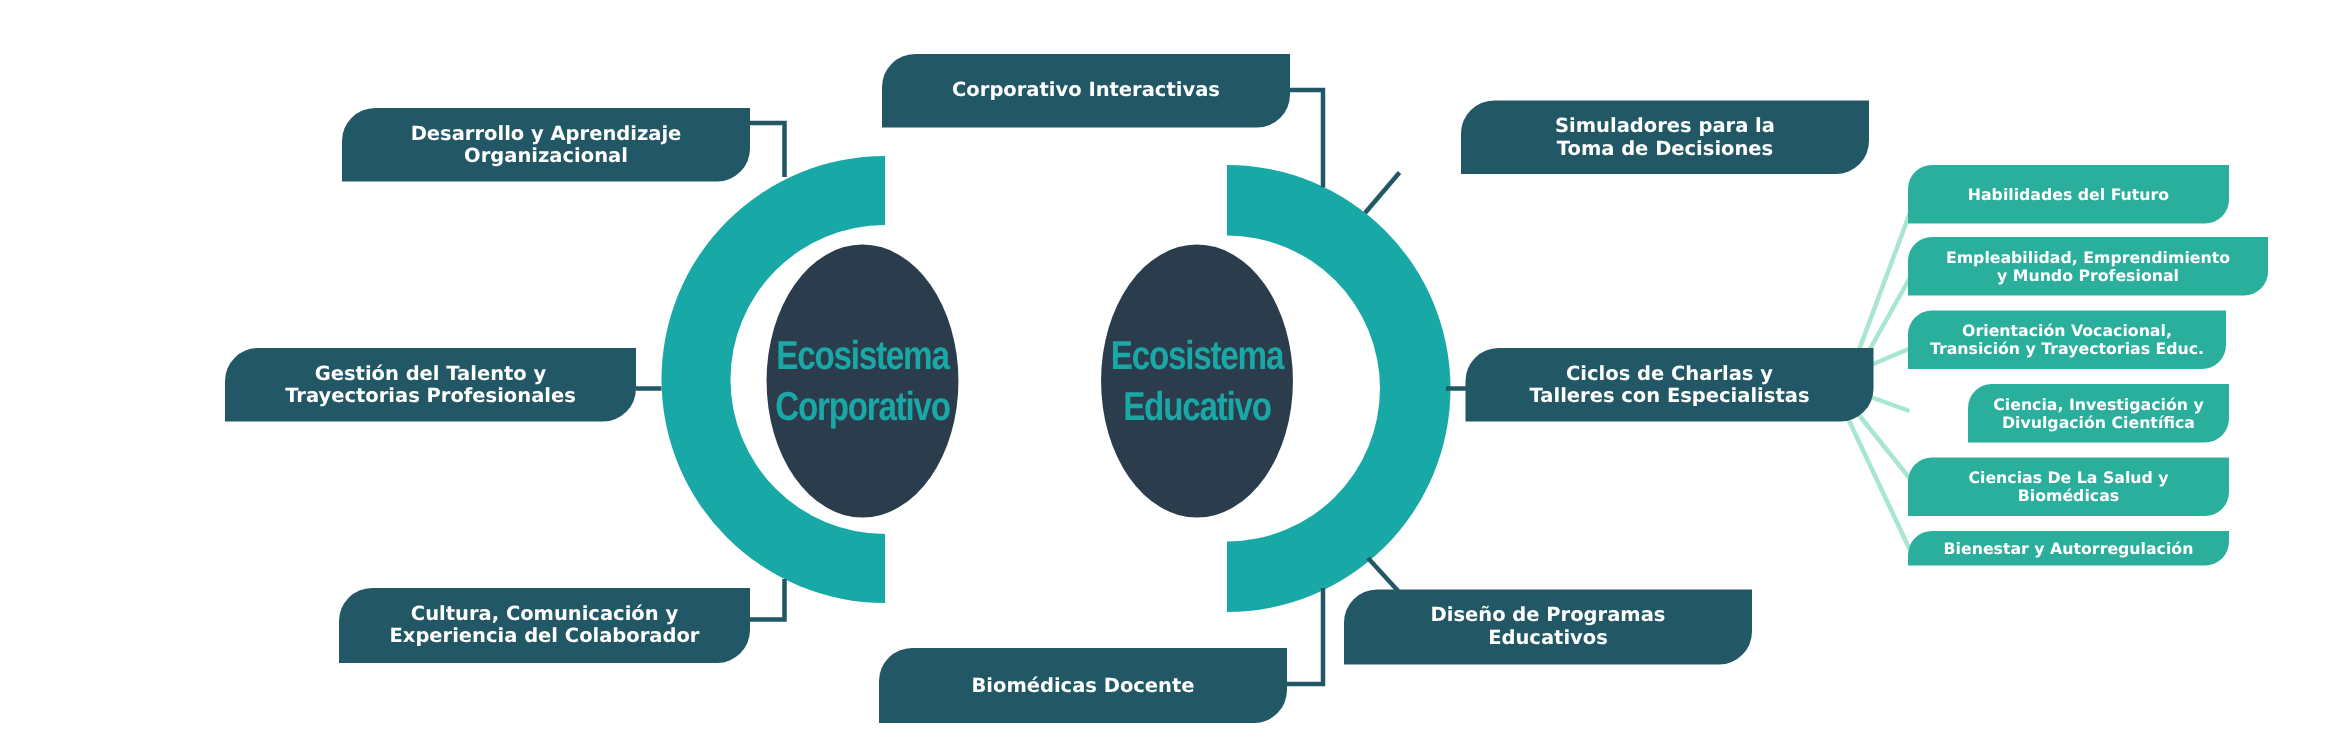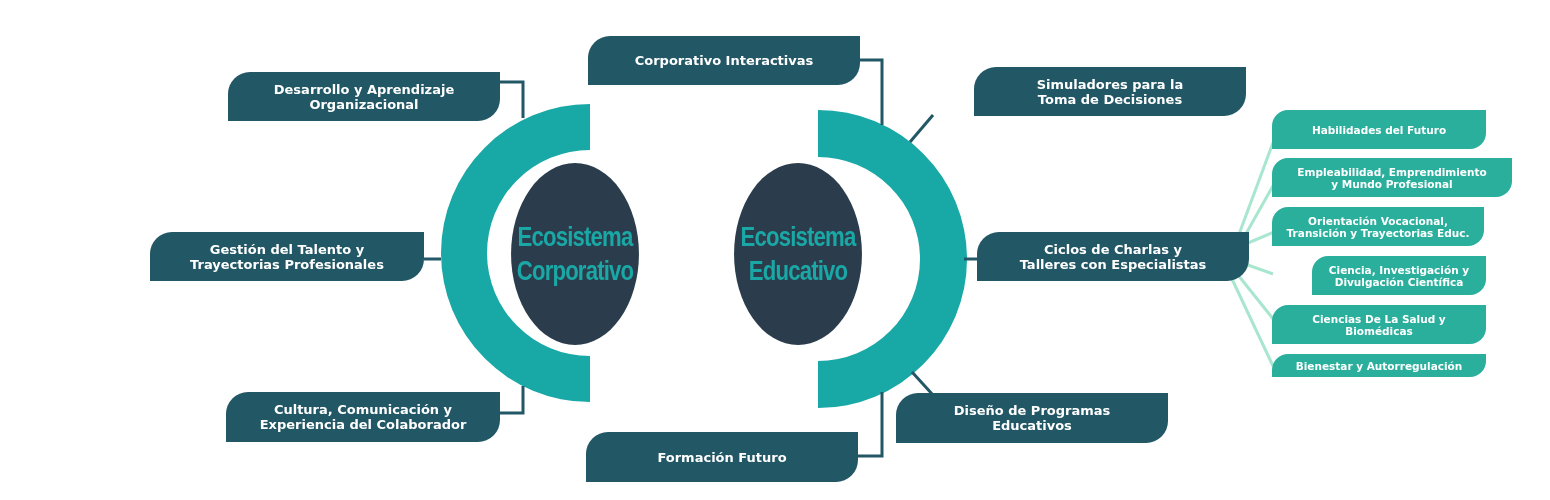--- a/index.html
+++ b/index.html
@@ -65,21 +65,21 @@
 Educativo</div>
 
 <div class="node" style="left:228px; top:72px; width:272px; height:49px;">Desarrollo y Aprendizaje
 Organizacional</div>
 <div class="node" style="left:150px; top:232px; width:274px; height:49px;">Gestión del Talento y
 Trayectorias Profesionales</div>
 <div class="node" style="left:226px; top:392px; width:274px; height:50px;">Cultura, Comunicación y
 Experiencia del Colaborador</div>
 
 <div class="node" style="left:588px; top:36px; width:272px; height:49px;">Corporativo Interactivas</div>
-<div class="node" style="left:586px; top:432px; width:272px; height:50px;">Formación Futuro</div>
+<div class="node" style="left:586px; top:432px; width:272px; height:50px;">Biomédicas Docente</div>
 
 <div class="node" style="left:932px; top:67px; width:272px; height:49px;margin-left:42px;">Simuladores para la
 Toma de Decisiones</div>
 <div class="node" style="left:977px; top:232px; width:272px; height:49px;">Ciclos de Charlas y
 Talleres con Especialistas</div>
 <div class="node" style="left:896px; top:393px; width:272px; height:50px;">Diseño de Programas
 Educativos</div>
 
 <div class="leaf" style="left:1272px; top:110px; width:214px; height:39px;">Habilidades del Futuro</div>
 <div class="leaf" style="left:1272px; top:158px; width:240px; height:39px;">Empleabilidad, Emprendimiento

